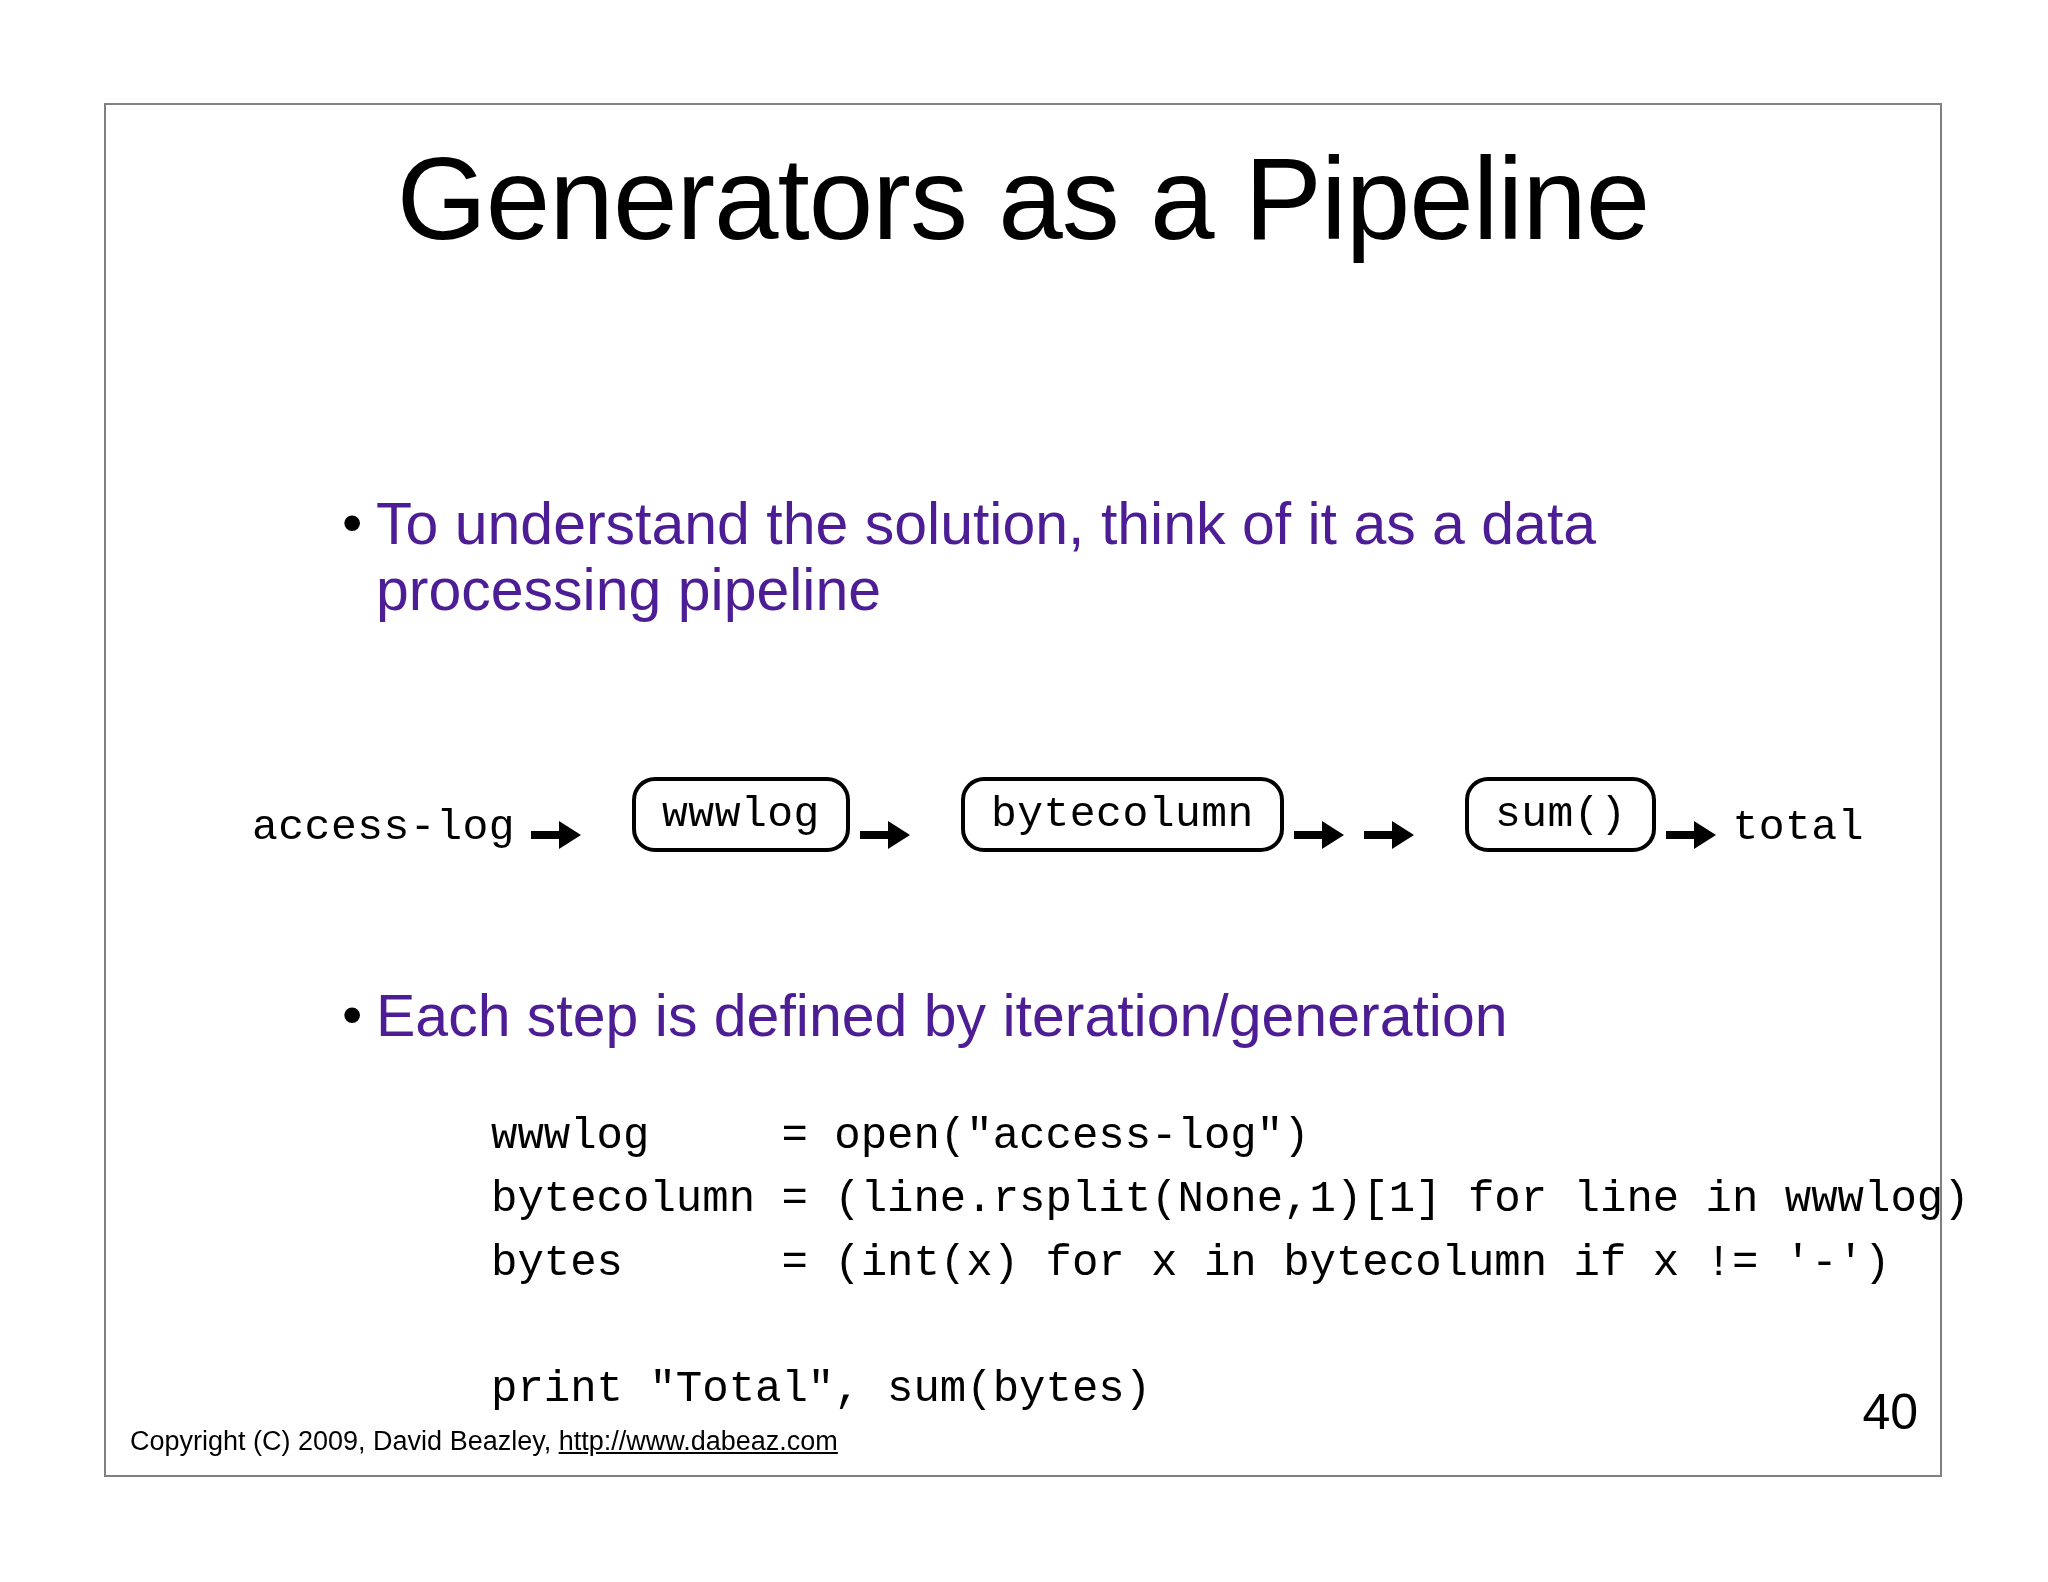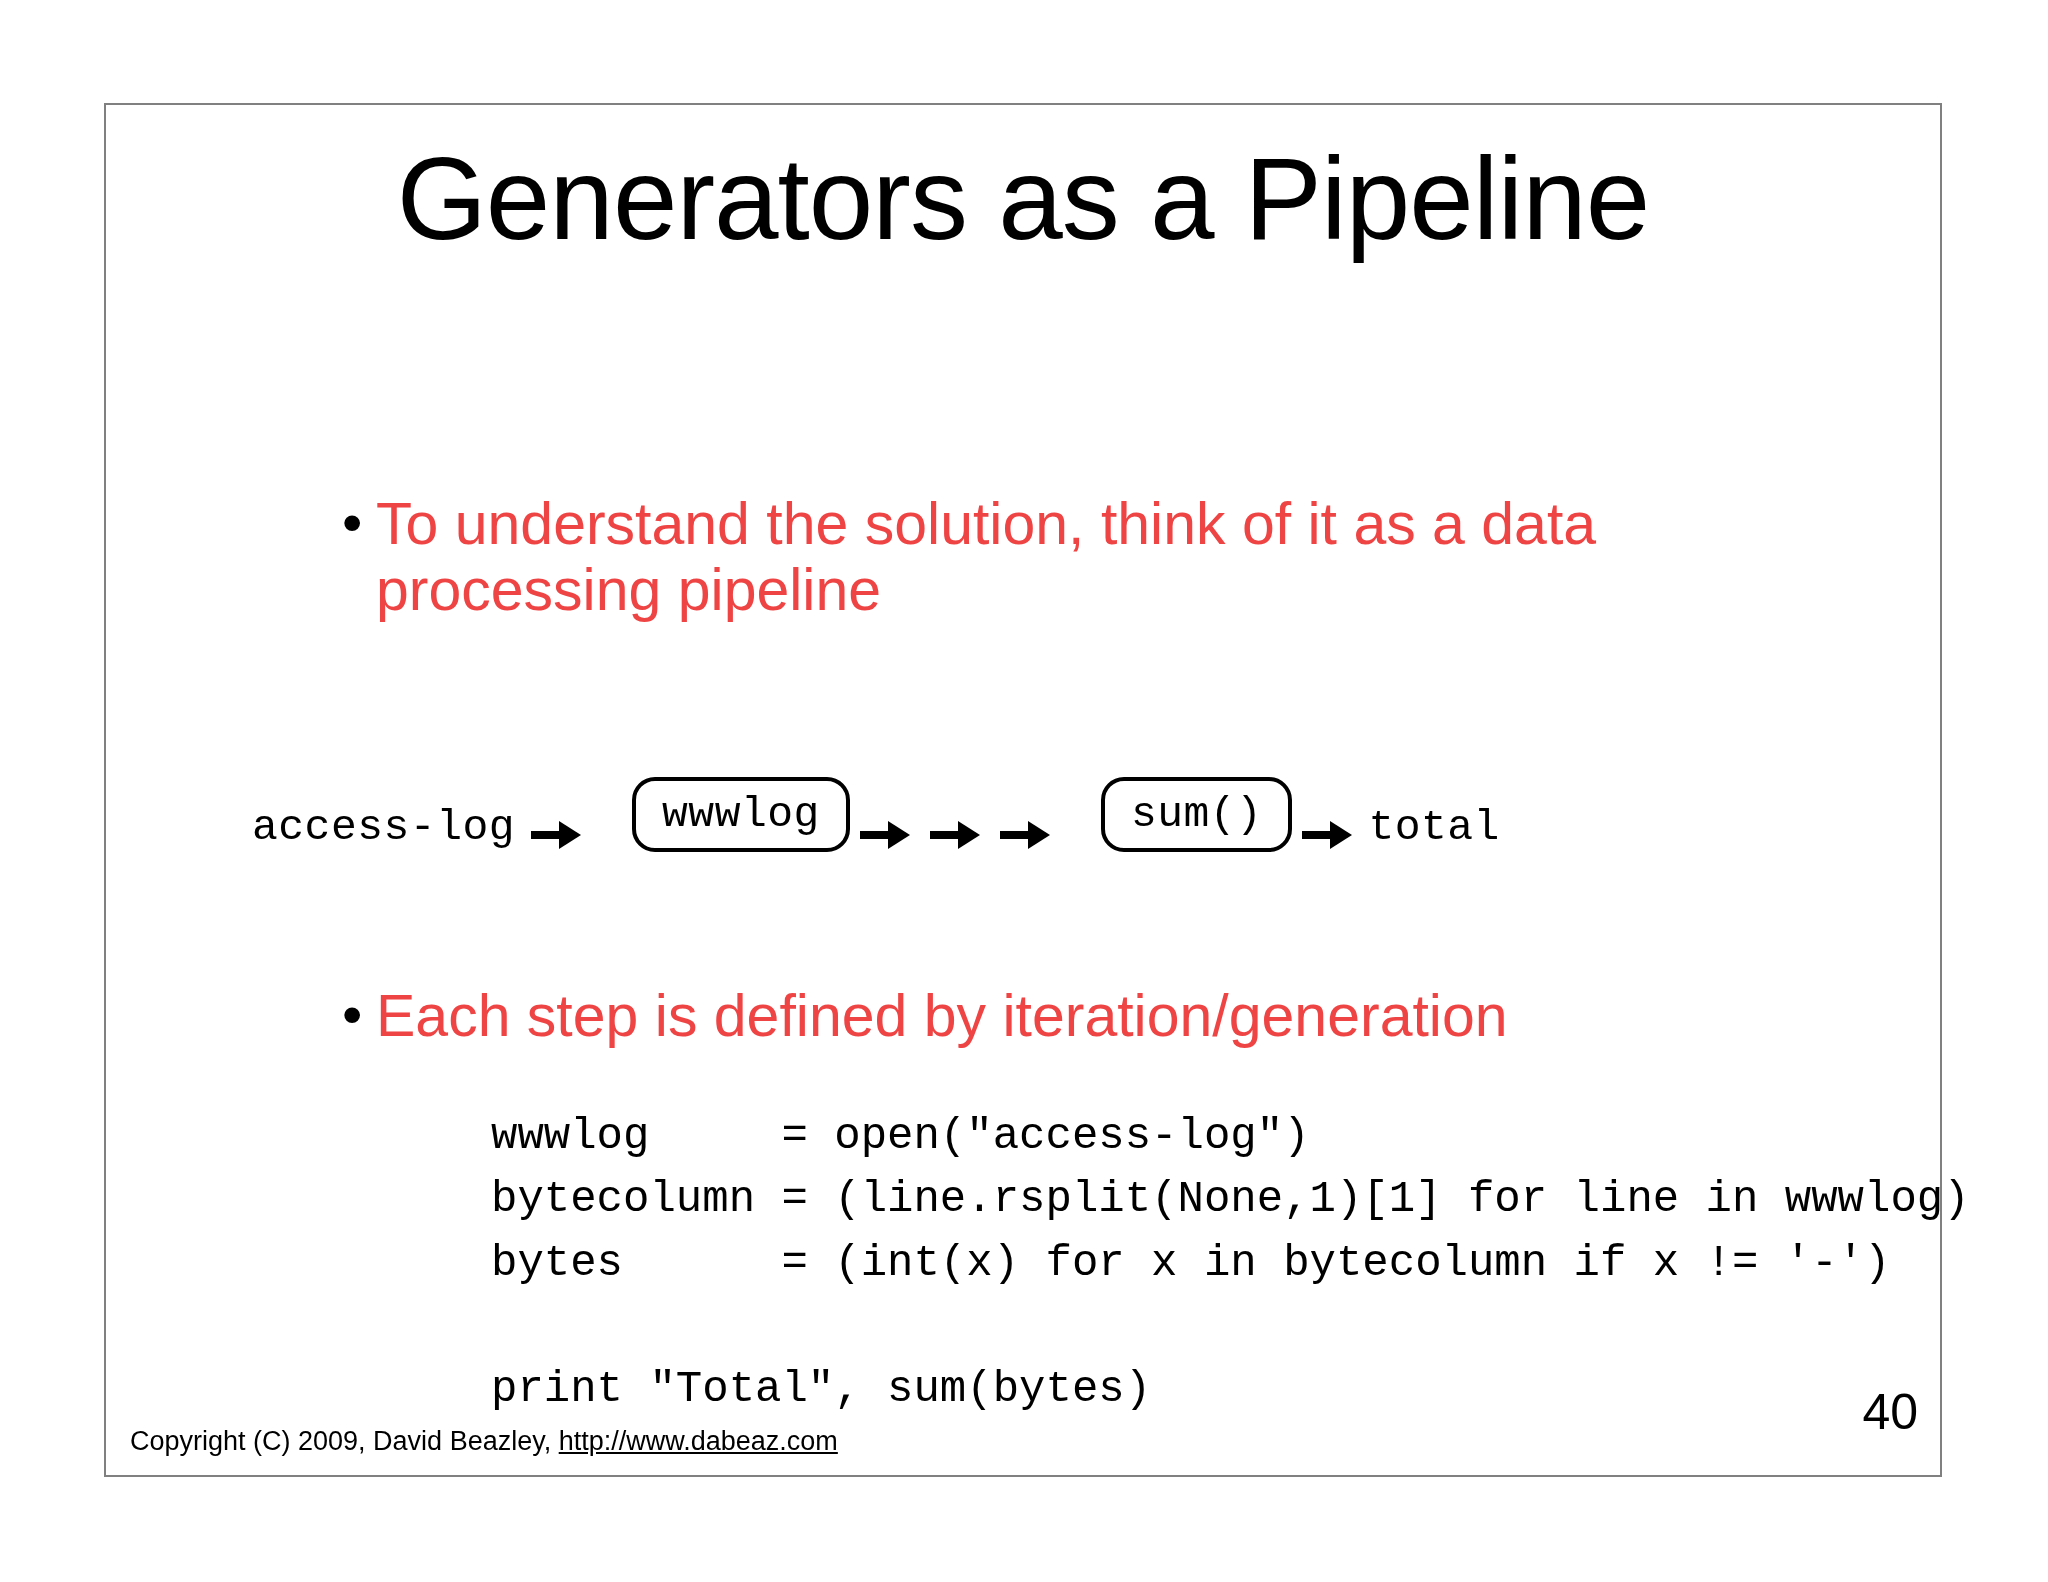--- a/index.html
+++ b/index.html
@@ -52,21 +52,21 @@
     width: 34px;
     min-width: 34px;
     font-size: 58px;
     line-height: 1.06;
     text-align: left;
     color: #000000;
   }
   .bullet-text {
     font-size: 59px;
     line-height: 1.12;
-    color: #ef4444;
+    color: #4c1d95;
     font-family: "Liberation Sans", sans-serif;
   }
 
   #bullet-1 {
     left: 236px;
     top: 386px;
     width: 1620px;
   }
   #bullet-1 .bullet-text { max-width: 1500px; }
 
@@ -190,20 +190,21 @@
         <span class="head"></span>
     </span>
 
     <span class="pipe-box">wwwlog</span>
 
     <span class="pipe-arrow">
       <span class="shaft"></span>
         <span class="head"></span>
     </span>
 
+    <span class="pipe-box">bytecolumn</span>
 
     <span class="pipe-arrow">
       <span class="shaft"></span>
         <span class="head"></span>
     </span>
 
 
     <span class="pipe-arrow">
       <span class="shaft"></span>
         <span class="head"></span>

